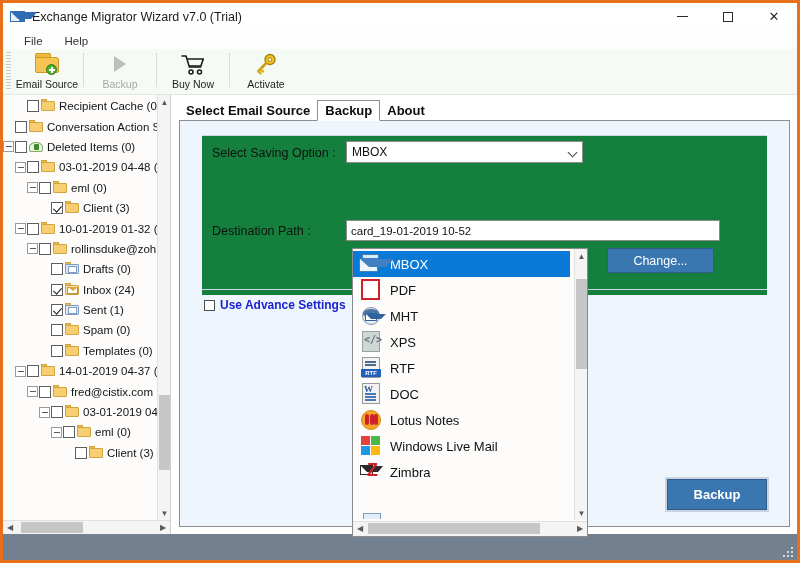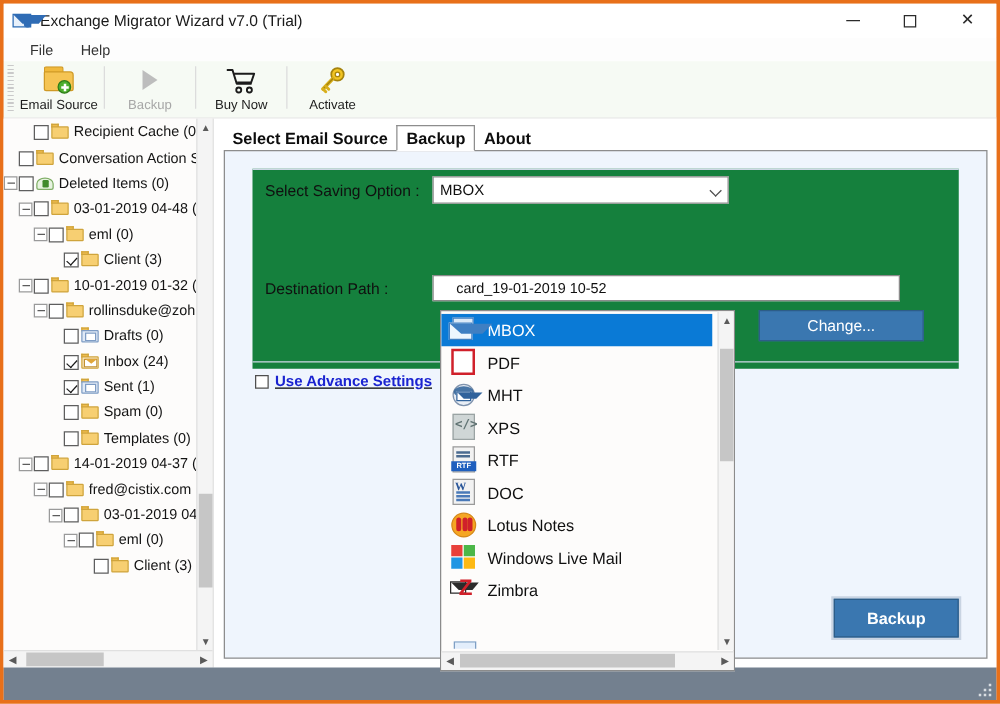--- a/index.html
+++ b/index.html
@@ -187,21 +187,21 @@
   }
   .combo .caret:before{
     content:"";position:absolute;left:0;top:1px;width:6px;height:6px;
     border-left:1.3px solid #4a4a4a;border-bottom:1.3px solid #4a4a4a;
     transform:rotate(-45deg);
   }
   .pathbox{
     position:absolute;height:21px;background:#ffffff;border:1px solid #8b8b8b;
     box-sizing:border-box;display:flex;align-items:center;overflow:hidden;
   }
-  .pathbox .val{font-size:11.5px;color:#101010;white-space:nowrap;padding-left:18px;}
+  .pathbox .val{font-size:11.5px;color:#101010;white-space:nowrap;padding-left:4px;}
   .btn-blue{
     position:absolute;background:#3a77b0;border:1px solid #2d5d88;box-sizing:border-box;
     color:#ffffff;font-size:12.5px;display:flex;align-items:center;justify-content:center;
   }
   .chkrow{
     position:absolute;display:flex;align-items:center;
   }
   .chkrow .box{
     width:11px;height:11px;border:1px solid #4f4f4f;background:#fff;box-sizing:border-box;margin-right:5px;
   }
@@ -578,26 +578,26 @@
           <span class="flabel" style="left:10px;top:11px;">Select Saving Option :</span>
           <div class="combo" style="left:144px;top:6px;width:237px;">
             <span class="val">MBOX</span>
             <span class="caret"></span>
           </div>
 
           <span class="flabel" style="left:10px;top:89px;">Destination Path :</span>
           <div class="pathbox" style="left:144px;top:85px;width:374px;">
             <span class="val">card_19-01-2019 10-52</span>
           </div>
-          <div class="btn-blue" style="left:405px;top:113px;width:132px;height:25px;">Change...</div>
+          <div class="btn-blue" style="left:405px;top:113px;width:107px;height:25px;">Change...</div>
 
           <div class="hrline" style="top:154px;"></div>
         </div>
 
-        <div class="chkrow" style="left:24px;top:177px;text-decoration:underline;">
+        <div class="chkrow" style="left:24px;top:177px;">
           <span class="box"></span>
           <span class="txt">Use Advance Settings</span>
         </div>
 
         <div class="btn-blue" style="right:22px;bottom:16px;width:100px;height:31px;font-weight:bold;font-size:13px;box-shadow:0 0 0 2px #c9d4e2;">Backup</div>
       </div>
     </div>
 
     <div class="ddl">
       <div class="ddl-inner" id="ddl-items">

